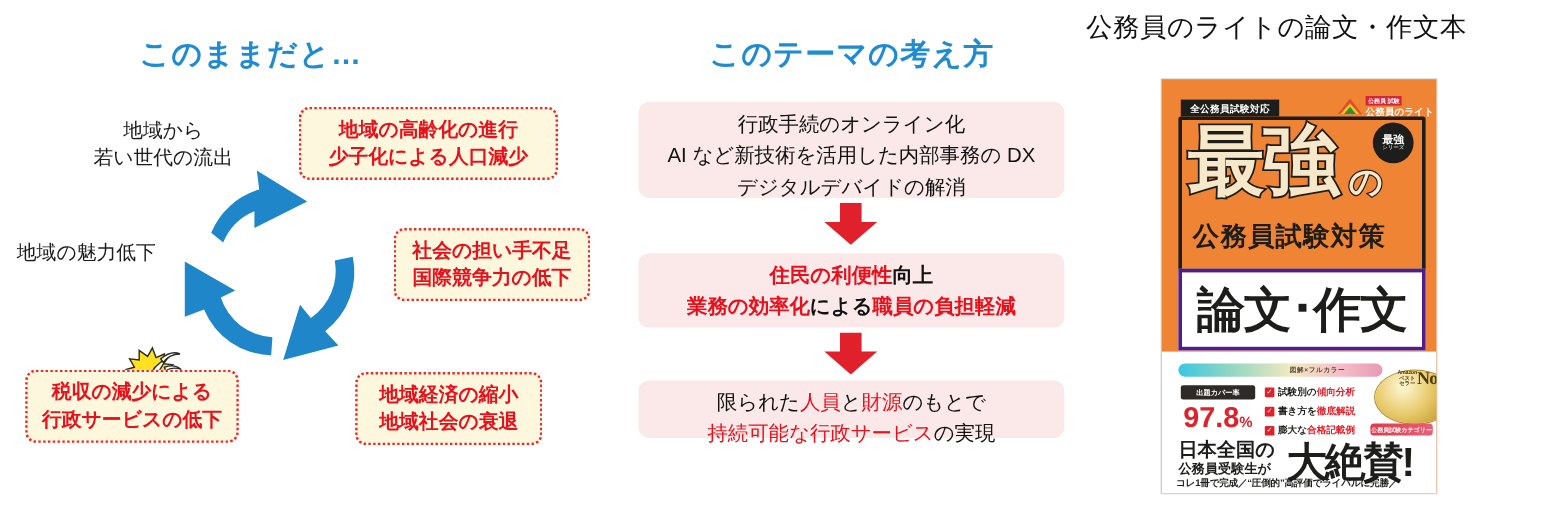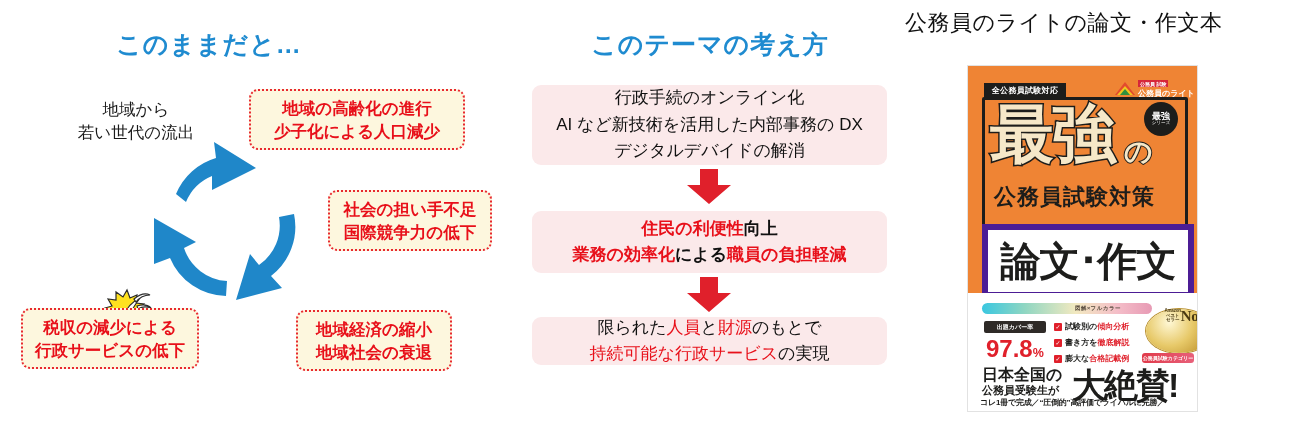--- a/index.html
+++ b/index.html
@@ -55,21 +55,20 @@
   }
 
   
   .flow-box{
     box-sizing:border-box;
     background:#fbe9ea;
     border-radius:9px;
     display:flex;
     flex-direction:column;
     align-items:center;
-    justify-content:center;
     text-align:center;
     font-size:17px;
     line-height:1.55;
     color:#111111;
     padding:6px 14px;
     white-space:nowrap;
   }
   .flow-box.bold{font-weight:bold;}
   .hl{color:#e8101a;}
   .bk{color:#111111;}
@@ -116,21 +115,21 @@
   .bk-sub{
     position:absolute;color:#1d1d1b;font-weight:bold;white-space:nowrap;
     letter-spacing:1px;
   }
   .bk-badge{
     position:absolute;background:#1d1d1b;color:#ffffff;border-radius:50%;
     display:flex;flex-direction:column;align-items:center;justify-content:center;
     text-align:center;line-height:1.05;
   }
   .bk-white-panel{
-    position:absolute;background:#ffffff;border:6px solid #4c1d95;
+    position:absolute;background:#ffffff;border:3px solid #4c1d95;
     display:flex;align-items:center;justify-content:center;
   }
   .bk-main-title{
     color:#1d1d1b;font-weight:bold;white-space:nowrap;letter-spacing:-1px;
   }
   .bk-bottom{
     position:absolute;left:0;right:0;bottom:0;background:#ffffff;
   }
   .bk-ribbon{
     position:absolute;border-radius:6px;
@@ -214,20 +213,23 @@
       <path d="M30 13 C36 8 42 7 46 9 C40 9 35 12 32 16 Z" fill="#ffffff" stroke="#2b2b2b" stroke-width="1.2"></path>
       <path d="M33 20 C39 18 44 19 47 22 C42 20 37 21 34 23 Z" fill="#ffffff" stroke="#2b2b2b" stroke-width="1.2"></path>
     </svg>
   </div>
 
   <div class="abs plain-label" style="left:56px;top:98px;width:160px;">
     <div>地域から</div>
     <div>若い世代の流出</div>
   </div>
 
+  <div class="abs plain-label left-align" style="left:14px;top:200px;width:160px;">
+    <div>地域の魅力低下</div>
+  </div>
 
   <div class="abs callout" style="left:249px;top:89px;width:216px;height:61px;">
     <div>地域の高齢化の進行</div>
     <div>少子化による人口減少</div>
   </div>
 
   <div class="abs callout" style="left:328px;top:190px;width:164px;height:61px;">
     <div>社会の担い手不足</div>
     <div>国際競争力の低下</div>
   </div>

